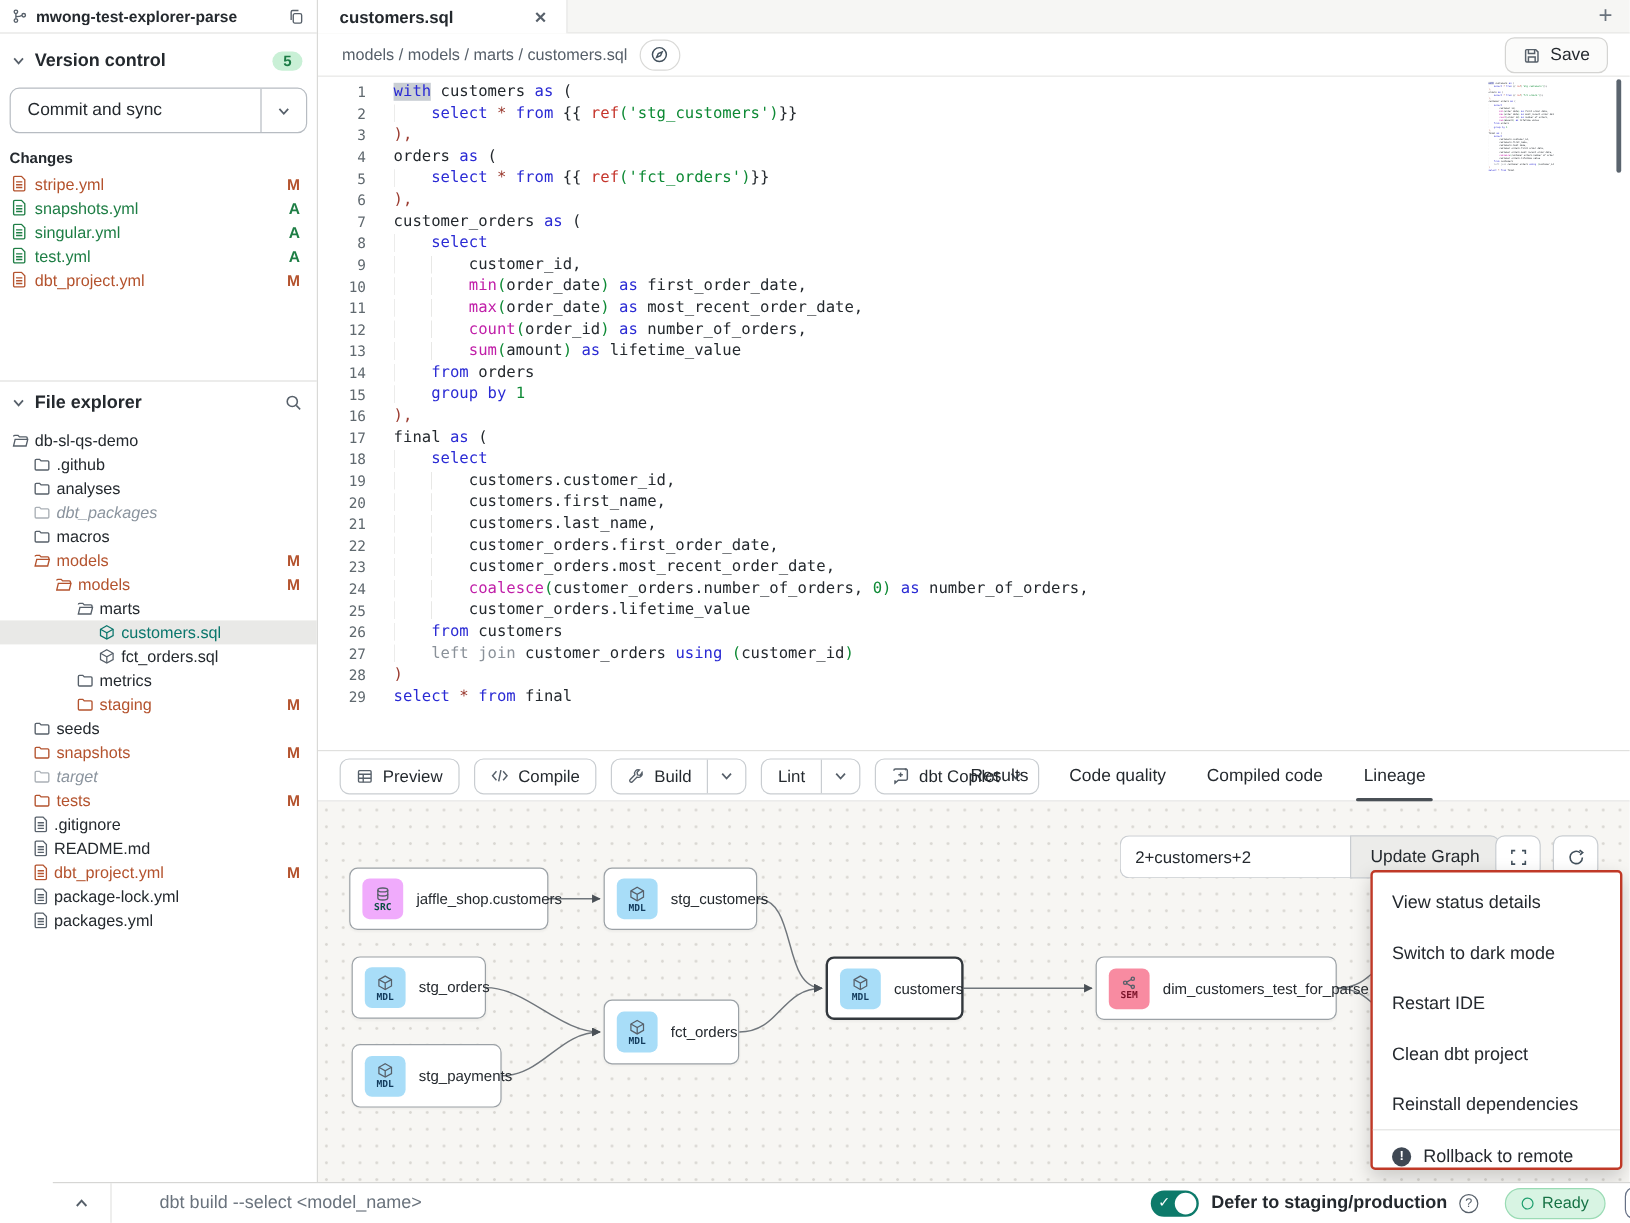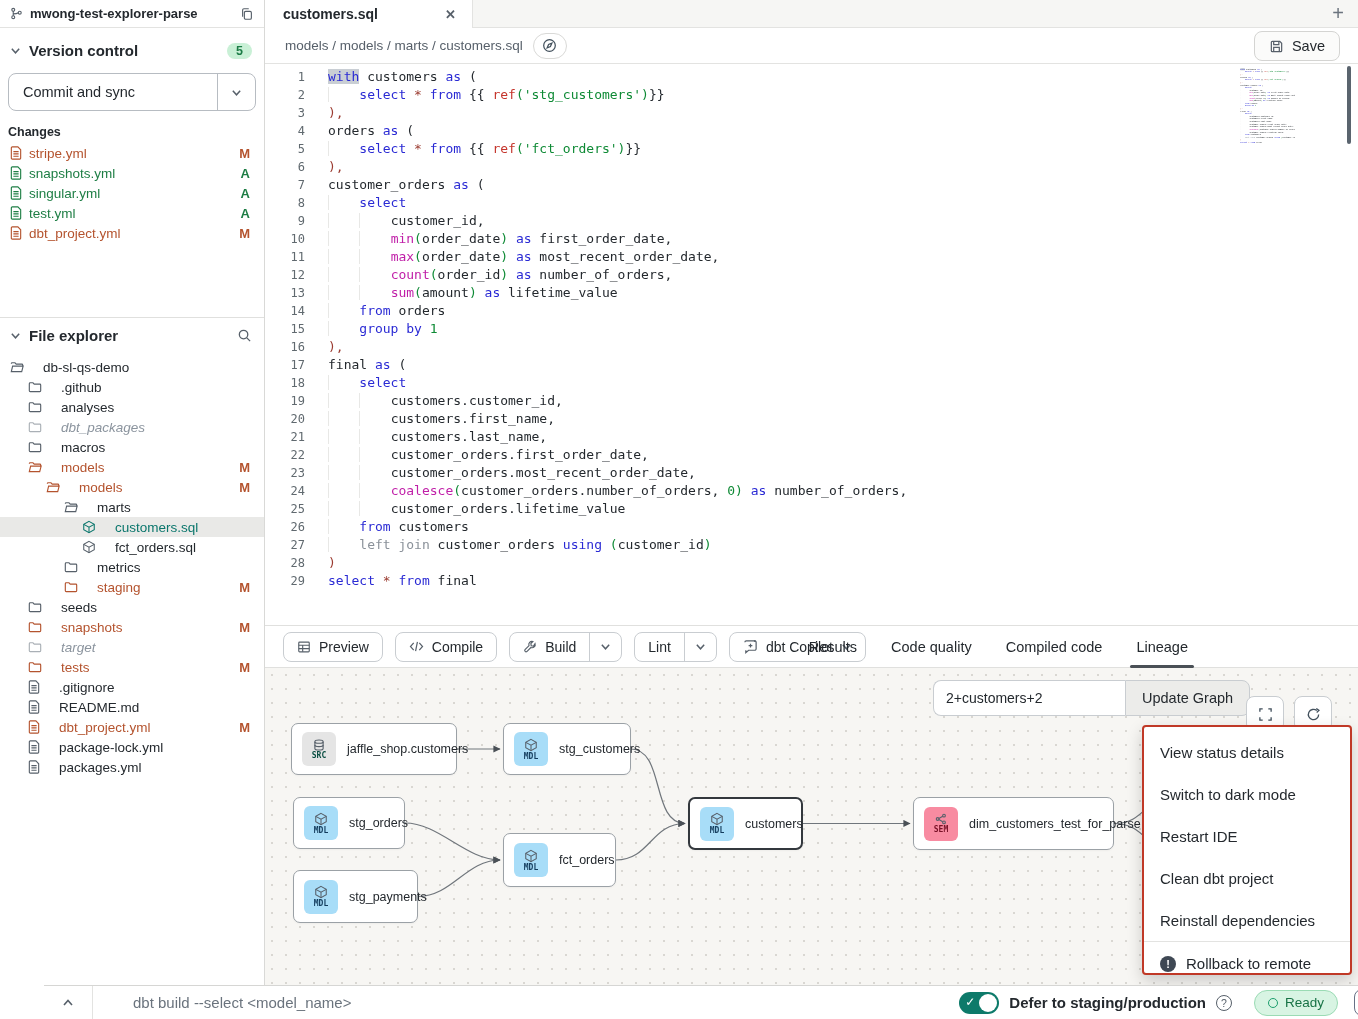--- a/index.html
+++ b/index.html
@@ -18,21 +18,21 @@
   .commit .dd{width:38px;display:flex;align-items:center;justify-content:center;border-left:1px solid #b7bcc2;color:#57606a;}
   .chg-lbl{font-size:12.5px;font-weight:700;padding:14px 10px 4px 8px;}
   .chg-row{display:flex;align-items:center;gap:7px;height:20px;padding:0 14px 0 10px;font-size:13.5px;cursor:pointer;}
   .chg-row .nm{flex:1;}
   .st{font-weight:700;font-size:13px;}
   .mod{color:#b4532e;} .add{color:#1e7e45;}
   .sb-div{border-top:1px solid #e0e0de;margin-top:74px;}
   .fe-head{display:flex;align-items:center;gap:8px;padding:9px 12px 4px 10px;}
   .fe-head .ttl{font-size:15px;font-weight:700;flex:1;}
   #tree{margin-top:9px;}
-  .trow{display:flex;align-items:center;gap:19px;height:20px;font-size:13.5px;padding-right:14px;cursor:pointer;}
+  .trow{display:flex;align-items:center;gap:5px;height:20px;font-size:13.5px;padding-right:14px;cursor:pointer;}
   .trow .nm{flex:1;white-space:nowrap;overflow:hidden;}
   .trow.muted{color:#8b949e;font-style:italic;}
   .trow.muted .icn{color:#aab0b6;}
   .trow.modf{color:#b4532e;} .trow.modf .icn{color:#b4532e;}
   .trow.selected{background:#e9e9e7;color:#0a766c;} .trow.selected .icn{color:#0a766c;}
   
   #main{position:absolute;left:265px;top:0;width:1093px;height:985px;}
   #tabbar{height:28px;background:#f6f6f4;display:flex;border-bottom:1px solid #e3e3e1;}
   .tab-active{width:208px;background:#fff;border-right:1px solid #e3e3e1;display:flex;align-items:center;padding:0 12px 0 18px;font-size:14px;font-weight:700;margin-bottom:-1px;}
   .tab-active .x{margin-left:auto;color:#57606a;font-size:13px;cursor:pointer;padding:0 4px;}
@@ -64,22 +64,22 @@
   .ptab.active::after{content:"";position:absolute;left:-6px;right:-6px;bottom:0;height:3px;background:#4a5056;border-radius:2px;}
   
   #panel{position:absolute;top:668px;left:0;width:1093px;height:317px;background:#f7f6f3;
     background-image:radial-gradient(circle,#d9d7d2 1px,transparent 1.3px);background-size:14px 14px;overflow:hidden;}
   #edges{position:absolute;left:0;top:0;width:1093px;height:317px;pointer-events:none;}
   .node{position:absolute;background:#fff;border:1px solid #9ba1a6;border-radius:7px;display:flex;align-items:center;gap:11px;padding-left:10px;cursor:pointer;box-shadow:0 1px 2px rgba(0,0,0,0.04);}
   .node.selected{border:2px solid #33383d;}
   .node .nlabel{font-size:12.5px;color:#24292e;white-space:nowrap;}
   .nbadge{width:34px;height:34px;border-radius:6px;display:flex;flex-direction:column;align-items:center;justify-content:center;flex:none;}
   .nbadge .bt{font-size:8px;font-weight:700;font-family:"DejaVu Sans Mono",monospace;line-height:9px;}
-  .b-src{background:#e5e5e5;color:#0b4f43;} .b-mdl{background:#a8ddf8;color:#123b5c;} .b-sem{background:#f88ba1;color:#7a1228;}
-  #lsearch{position:absolute;left:668px;top:12px;display:flex;height:36px;}
+  .b-src{background:#f0abfc;color:#0b4f43;} .b-mdl{background:#a8ddf8;color:#123b5c;} .b-sem{background:#f88ba1;color:#7a1228;}
+  #lsearch{position:absolute;left:668px;top:28px;display:flex;height:36px;}
   #lsearch input{width:192px;height:36px;border:1px solid #c9cdd1;border-right:none;border-radius:8px 0 0 8px;padding:0 12px;font-size:14px;font-family:"Liberation Sans",sans-serif;color:#24292e;background:#fff;outline:none;}
   #updbtn{height:36px;padding:0 16px;background:#ececea;border:1px solid #c9cdd1;border-radius:0 8px 8px 0;font-size:14.5px;display:flex;align-items:center;cursor:pointer;}
   .sqbtn{position:absolute;top:28px;width:38px;height:36px;background:#fff;border:1px solid #c9cdd1;border-radius:8px;display:flex;align-items:center;justify-content:center;color:#42505c;cursor:pointer;}
   #fullbtn{left:981px;} #refreshbtn{left:1029px;}
   #ctxmenu{position:absolute;left:877px;top:57px;width:210px;height:250px;background:#fff;border:2px solid #c03927;border-radius:4px;box-shadow:0 6px 16px rgba(0,0,0,0.18);padding-top:4px;z-index:5;}
   .mitem{height:42px;display:flex;align-items:center;padding:0 16px;font-size:15px;cursor:pointer;gap:10px;}
   .mitem.danger{border-top:1px solid #e3e3e1;height:44px;}
   .bang{width:16px;height:16px;border-radius:50%;background:#3f4854;color:#fff;font-size:11px;font-weight:700;display:flex;align-items:center;justify-content:center;}
   
   #botbar{position:absolute;left:0;top:985px;width:1358px;height:34px;background:#fff;border-top:1px solid #d6d6d4;display:flex;align-items:center;margin-left:44px;}

